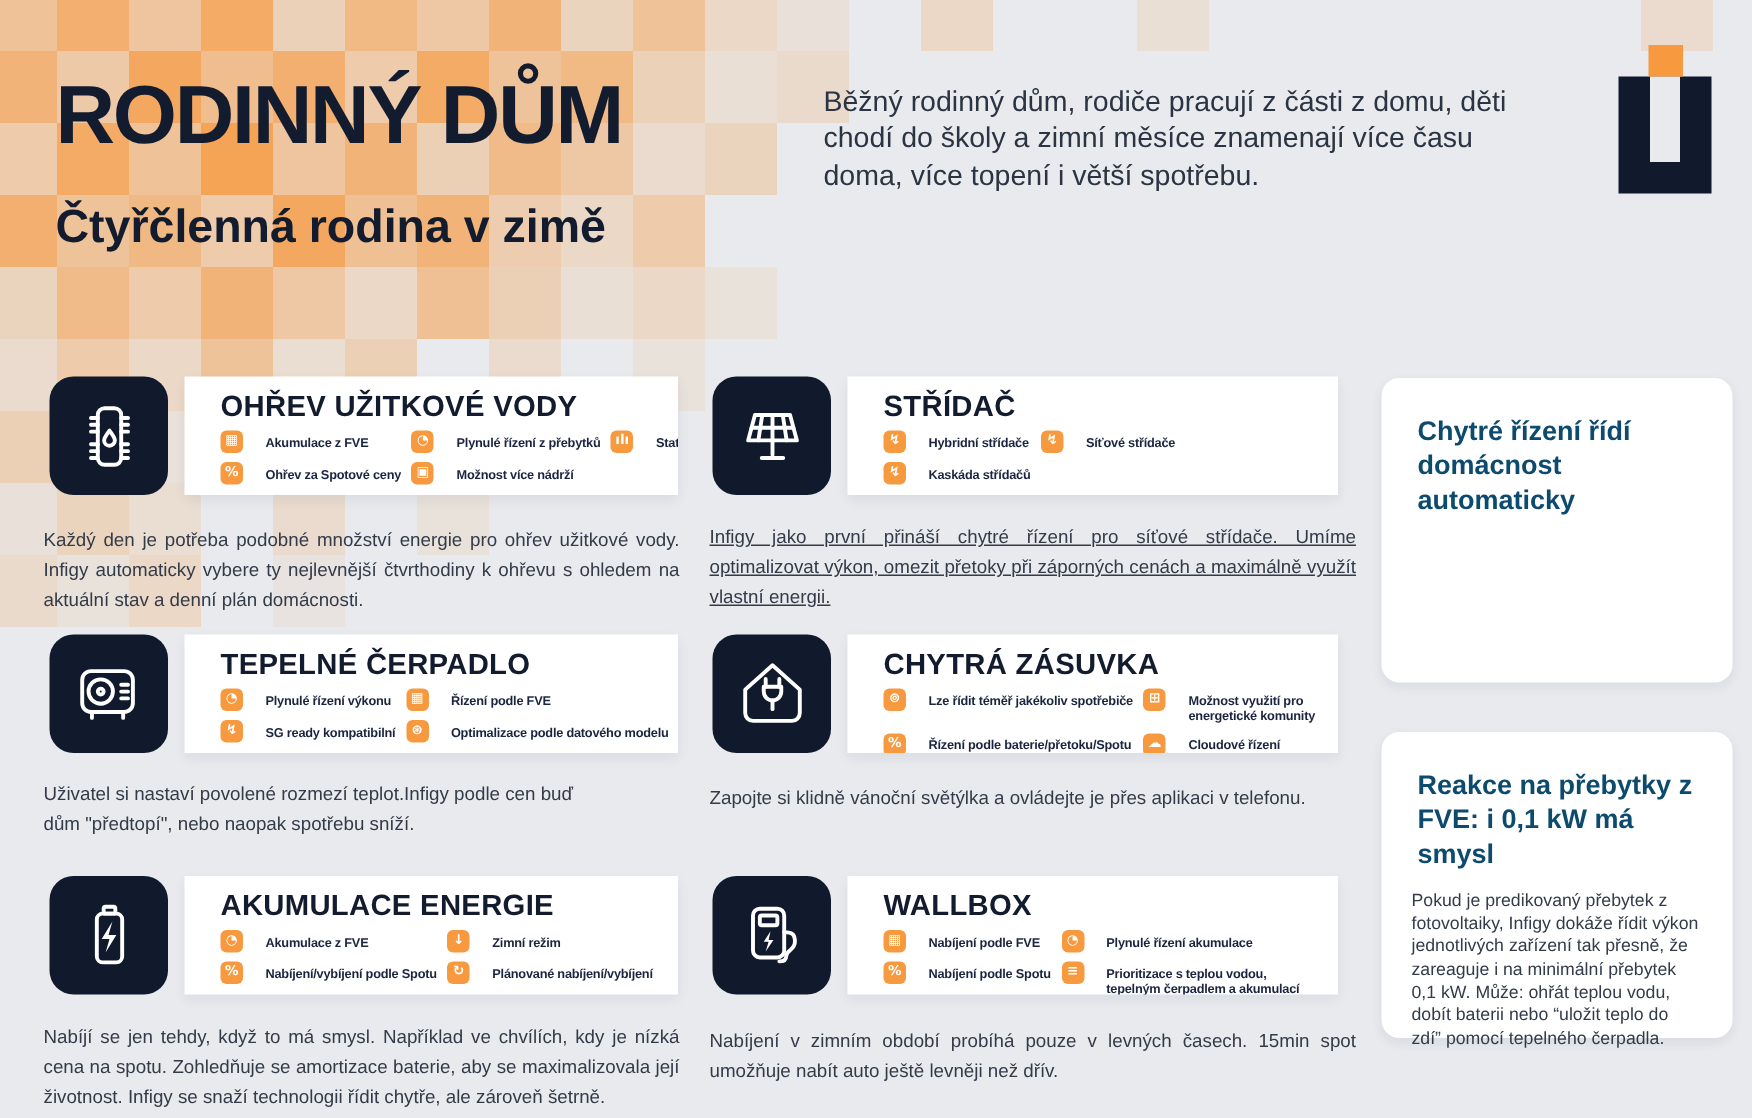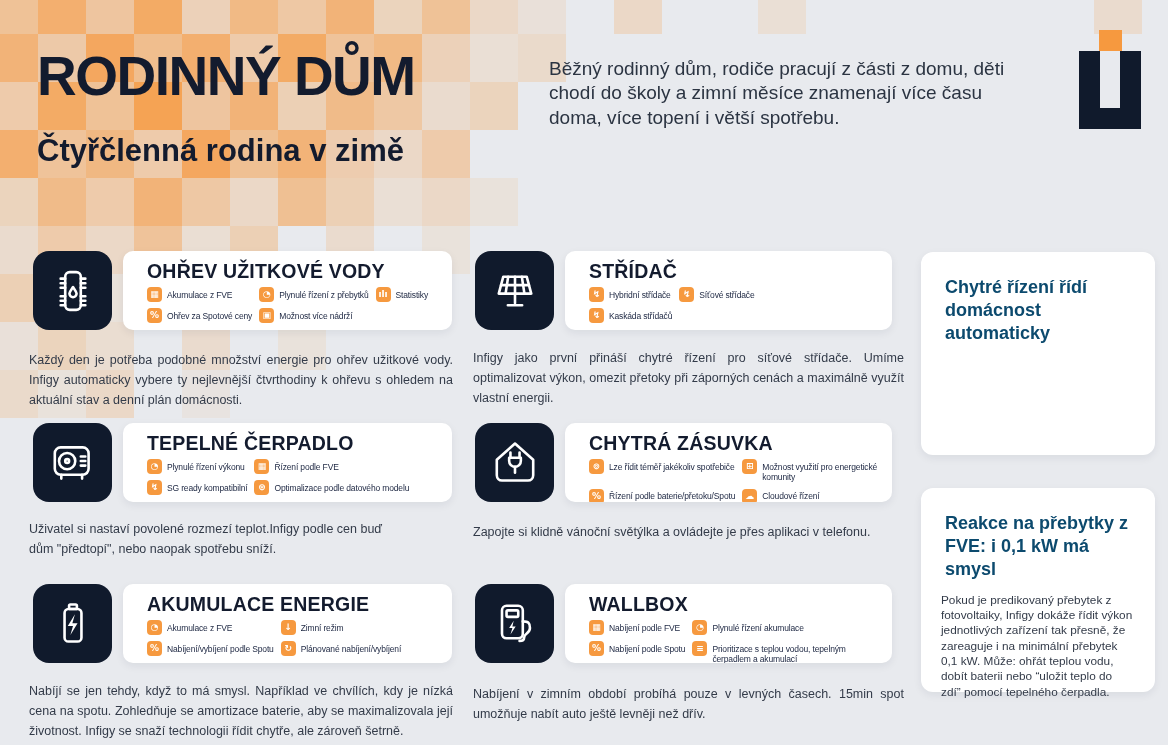--- a/index.html
+++ b/index.html
@@ -22,31 +22,31 @@
   
   .logo{left:1079px;top:30px;width:64px;height:99px;}
   .logo .block{position:absolute;left:0;top:21px;width:62px;height:78px;background:#101A2C;}
   .logo .slot{position:absolute;left:21px;top:21px;width:20px;height:57px;background:#E8EAEE;}
   .logo .spark{position:absolute;left:20px;top:0;width:23px;height:21px;background:#F6993F;}
 
   
   .feature{display:flex;align-items:flex-start;}
   .tile{width:79px;height:79px;background:#101A2C;border-radius:16px;display:flex;align-items:center;justify-content:center;flex:none;}
   .tile svg{width:52px;height:52px;}
-  .card{margin-left:11px;background:#fff;border-radius:10px;box-shadow:0 3px 8px rgba(20,30,60,.07);
+  .card{margin-left:11px;background:#fff;border-radius:0;box-shadow:0 3px 8px rgba(20,30,60,.07);
         padding:9px 5px 6px 24px;height:79px;box-sizing:border-box;overflow:hidden;}
   .card.w-l{width:329px;}
   .card.w-r{width:327px;}
   .card h3{margin:0;font-size:19.5px;font-weight:bold;letter-spacing:.2px;color:#131B2E;}
   .tags{margin-top:4px;display:grid;grid-auto-flow:column;grid-template-rows:repeat(2,auto);
         justify-content:start;column-gap:7px;row-gap:6px;}
   .tag{display:flex;align-items:flex-start;}
   .tag-icon{width:15px;height:15px;border-radius:4px;background:#F6993F;color:#fff;flex:none;
             font-family:"DejaVu Sans",sans-serif;font-size:9px;line-height:15px;text-align:center;font-weight:bold;}
-  .tag-label{margin-left:5px;font-size:8.5px;letter-spacing:-.15px;font-weight:normal;color:#1B2540;
+  .tag-label{margin-left:15px;font-size:8.5px;letter-spacing:-.15px;font-weight:bold;color:#1B2540;
              line-height:1.25;white-space:nowrap;padding-top:2.5px;}
   .tags.wrap-right .tag:nth-child(n+3) .tag-label{white-space:normal;max-width:142px;}
 
   .desc{margin:0;font-size:12.5px;line-height:1.6;color:#333B49;}
   .justify{text-align:justify;}
 
   
   .side-card{left:921px;width:234px;background:#fff;border-radius:12px;
              padding:24px 20px 20px;box-sizing:border-box;box-shadow:0 3px 8px rgba(20,30,60,.07);}
   #side1{top:252px;height:203px;}
@@ -215,21 +215,21 @@
           <span class="tag-label">Kaskáda střídačů</span>
         </div>
 
         <div class="tag">
           <span class="tag-icon">↯</span>
           <span class="tag-label">Síťové střídače</span>
         </div>
       </div>
   </div>
 </section>
-<p class="desc justify z" style="left:473px;top:348px;width:431px;">Infigy jako první přináší chytré řízení pro síťové střídače. Umíme optimalizovat výkon, omezit přetoky při záporných cenách a maximálně využít vlastní energii.</p>
+<p class="desc justify z" style="left:473px;top:348px;width:431px;text-decoration:underline;">Infigy jako první přináší chytré řízení pro síťové střídače. Umíme optimalizovat výkon, omezit přetoky při záporných cenách a maximálně využít vlastní energii.</p>
 
 <section class="feature z" style="left:33px;top:423px;">
   <div class="tile">
     <svg viewBox="0 0 80 80" fill="none" stroke="#fff" stroke-width="4" stroke-linecap="round" stroke-linejoin="round">
       <rect x="12" y="16" width="52" height="42" rx="9"></rect>
       <circle cx="31" cy="37" r="12.5"></circle>
       <circle cx="31" cy="37" r="3"></circle>
       <path d="M52 30h7M52 37h7M52 44h7"></path>
       <path d="M22 58v6M54 58v6"></path>
     </svg>

